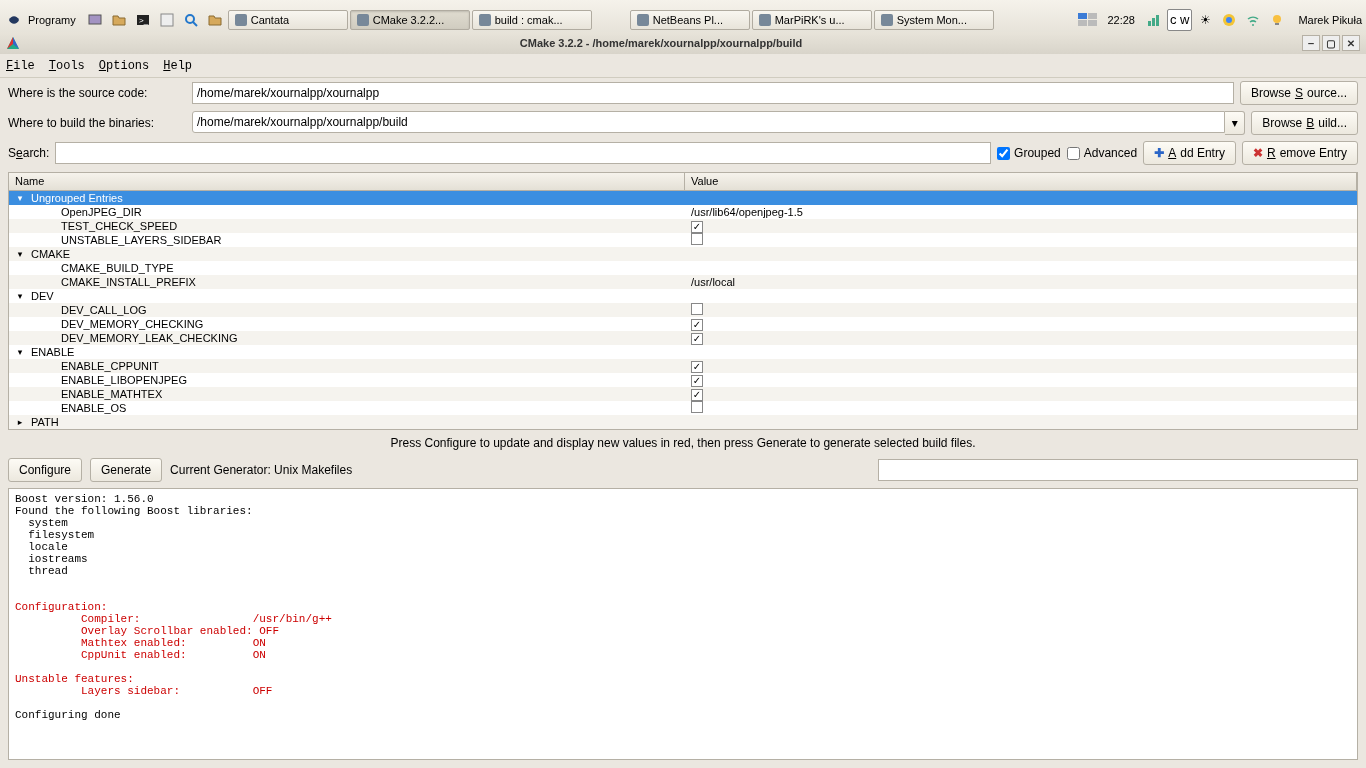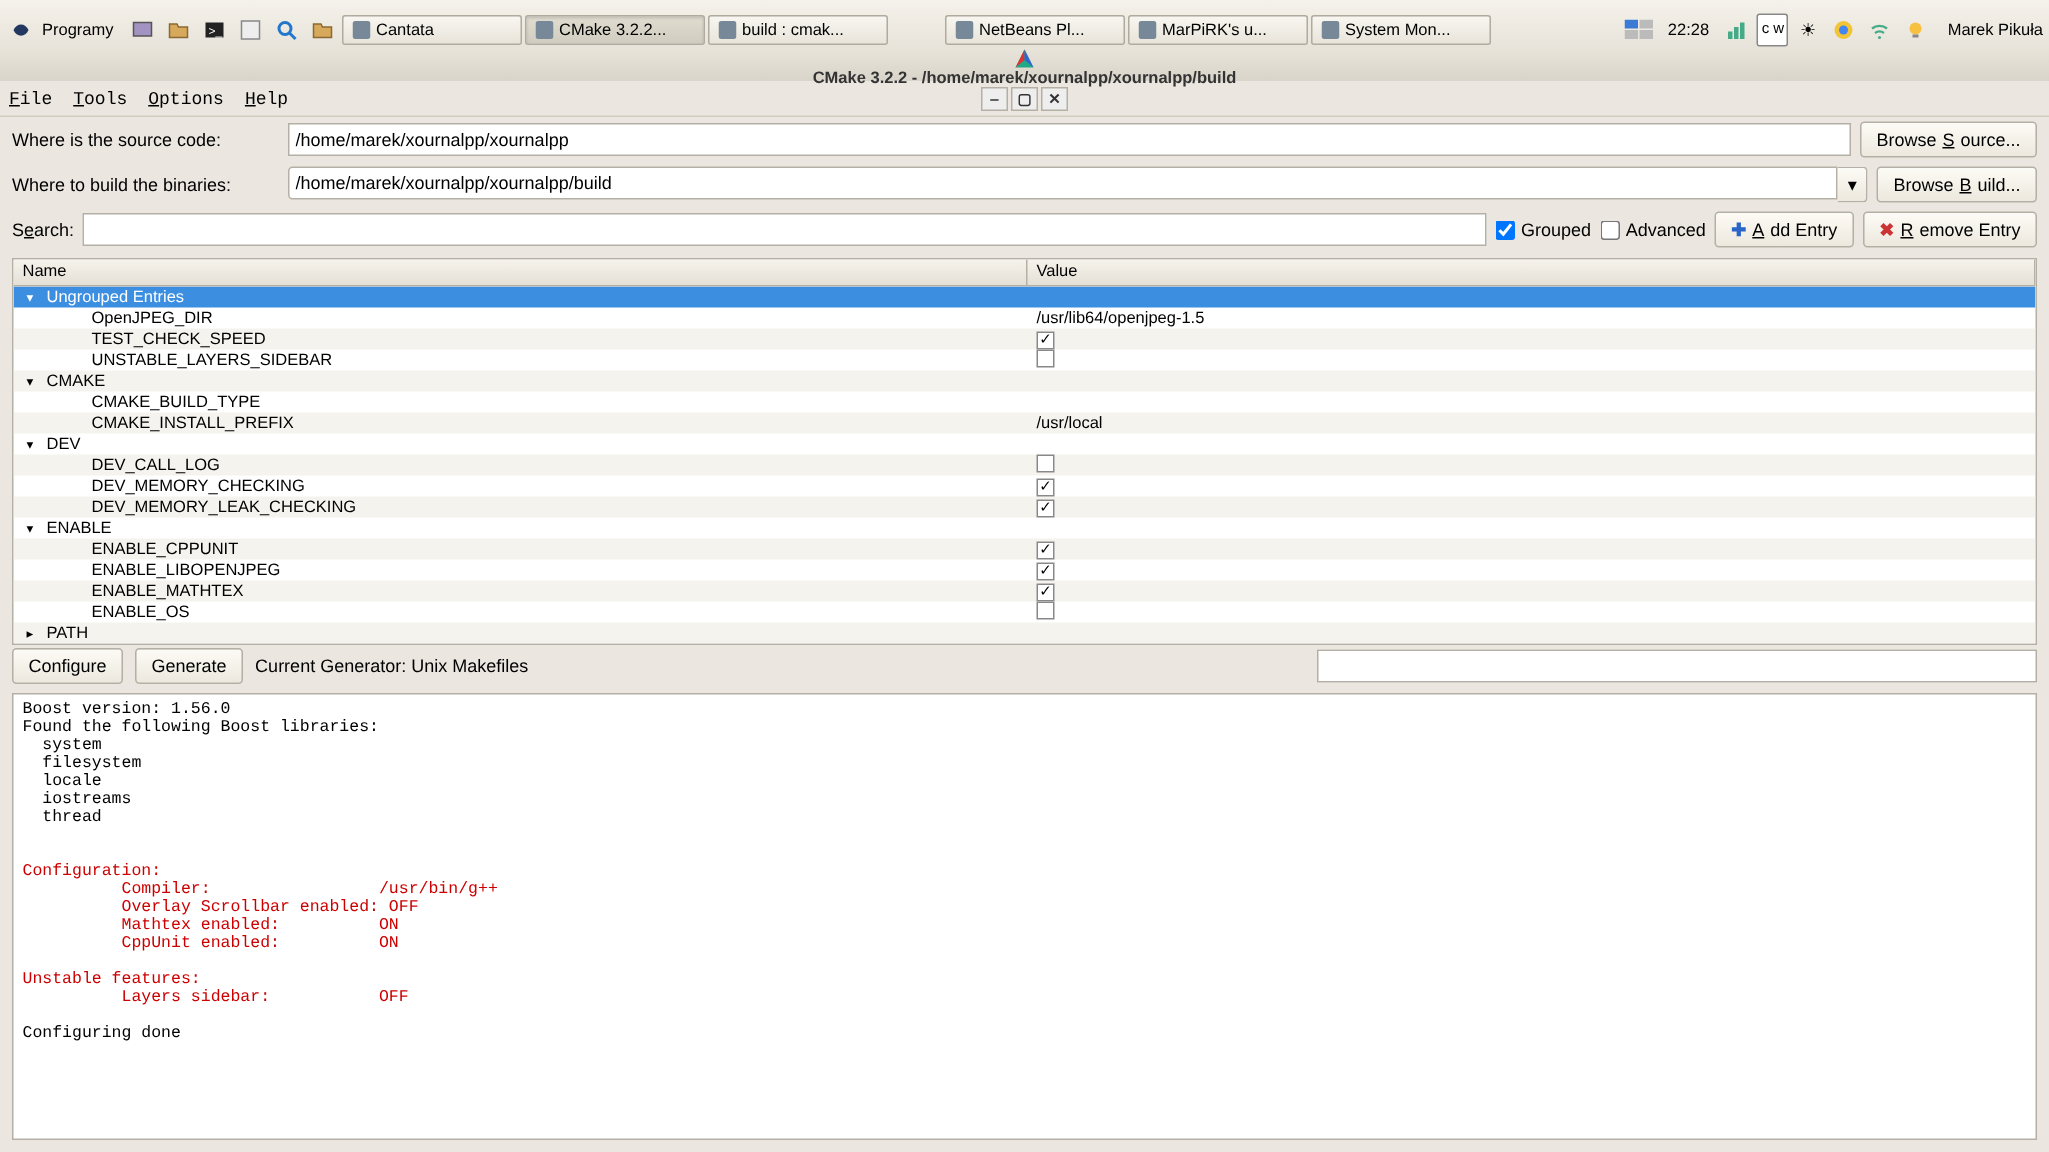--- a/index.html
+++ b/index.html
@@ -5,21 +5,21 @@
 * { box-sizing: border-box; margin: 0; padding: 0; }
 body { font-family: "Liberation Sans", Arial, sans-serif; font-size: 12px; background: #ebe7e0; width: 1366px; height: 768px; overflow: hidden; color: #000; }
 .taskbar { height: 40px; background: linear-gradient(#f5f2eb, #e4e0d6); border-bottom: 1px solid #b5b0a5; display: flex; align-items: center; padding: 0 4px; gap: 2px; }
 .tb-ico { width: 22px; height: 22px; display: inline-flex; align-items: center; justify-content: center; border: 1px solid transparent; border-radius: 2px; }
 .tb-btn { height: 20px; padding: 0 6px; display: inline-flex; align-items: center; gap: 4px; border: 1px solid #b0aba0; border-radius: 2px; background: linear-gradient(#f8f6f0,#e8e4da); font-size: 11px; white-space: nowrap; overflow: hidden; }
 .tb-btn.active { background: linear-gradient(#e0dcd0,#d0ccc0); box-shadow: inset 0 1px 2px rgba(0,0,0,0.15); }
 .tb-spacer { flex: 1; }
 .tb-user { margin-left: 8px; font-size: 11px; }
 .tb-clock { font-size: 11px; padding: 0 6px; }
 .window { position: absolute; left: 0; top: 32px; right: 0; bottom: 0; display: flex; flex-direction: column; background: #ebe7e0; }
-.titlebar { height: 22px; background: linear-gradient(#e8e4da,#d8d4ca); display: flex; align-items: center; padding: 0 6px; font-size: 11px; font-weight: bold; color: #333; flex-direction: column; }
+.titlebar { height: 22px; background: linear-gradient(#e8e4da,#d8d4ca); display: flex; align-items: center; padding: 0 6px; font-size: 11px; font-weight: bold; color: #333; }
 .titlebar .title-text { flex: 1; text-align: center; }
 .titlebar .wctl { display: flex; gap: 2px; }
 .titlebar .wctl span { width: 18px; height: 16px; display: inline-flex; align-items: center; justify-content: center; border: 1px solid #b5b0a5; background: #eee; font-size: 10px; }
 .menubar { height: 24px; display: flex; align-items: center; padding: 0 6px; gap: 14px; border-bottom: 1px solid #d0ccc0; }
 .menubar span { cursor: default; font-family: Liberation Mono, monospace; }
 .menubar span u { text-decoration: underline; }
 .form-row { display: flex; align-items: center; padding: 3px 8px; gap: 6px; }
 .form-row label { width: 178px; }
 .form-row input[type=text] { flex: 1; height: 22px; border: 1px solid #b5b0a5; background: #fff; padding: 0 4px; font-size: 12px; }
 .btn { height: 24px; padding: 0 10px; border: 1px solid #b5b0a5; border-radius: 3px; background: linear-gradient(#fdfbf5,#ece8de); display: inline-flex; align-items: center; gap: 4px; font-size: 12px; }
@@ -153,21 +153,21 @@
       </svg>
     </span>
   <span class="tb-clock">22:28</span>
   <span class="tb-ico">
       <svg width="14" height="14">
         <rect x="1" y="8" width="3" height="5" fill="#4a8"></rect>
         <rect x="5" y="5" width="3" height="8" fill="#4a8"></rect>
         <rect x="9" y="2" width="3" height="11" fill="#4a8"></rect>
       </svg>
     </span>
-  <span class="tb-ico" style="font-size:10px;border:1px solid #888;background:#fff;width:auto;padding:0 2px">c w</span>
+  <span class="tb-ico" style="font-size:13px;border:1px solid #888;background:#fff;width:auto;padding:0 2px">c w</span>
   <span class="tb-ico">☀</span>
   <span class="tb-ico">
       <svg width="14" height="14">
         <circle cx="7" cy="7" r="6" fill="#f3c536"></circle>
         <circle cx="7" cy="7" r="3" fill="#4285f4"></circle>
       </svg>
     </span>
   <span class="tb-ico">
       <svg width="14" height="14">
         <path d="M2 6a8 8 0 0110 0M4 9a5 5 0 016 0" fill="none" stroke="#4a8" stroke-width="1.5"></path>
@@ -345,20 +345,21 @@
         <div class="trow alt">
           <div class="tcell-name">
             <span class="exp">▸</span>
             <span style="padding-left:4px">PATH</span>
           </div>
           <div class="tcell-val"></div>
         </div>
       </div>
   </div>
 
+  <div class="hint">Press Configure to update and display new values in red, then press Generate to generate selected build files.</div>
 
   <div class="gen-row">
     <button class="btn">Configure</button>
     <button class="btn">Generate</button>
     <span style="flex:1">Current Generator: Unix Makefiles</span>
     <input type="text" style="">
   </div>
 
   <div class="log"><span>Boost version: 1.56.0
 Found the following Boost libraries:

